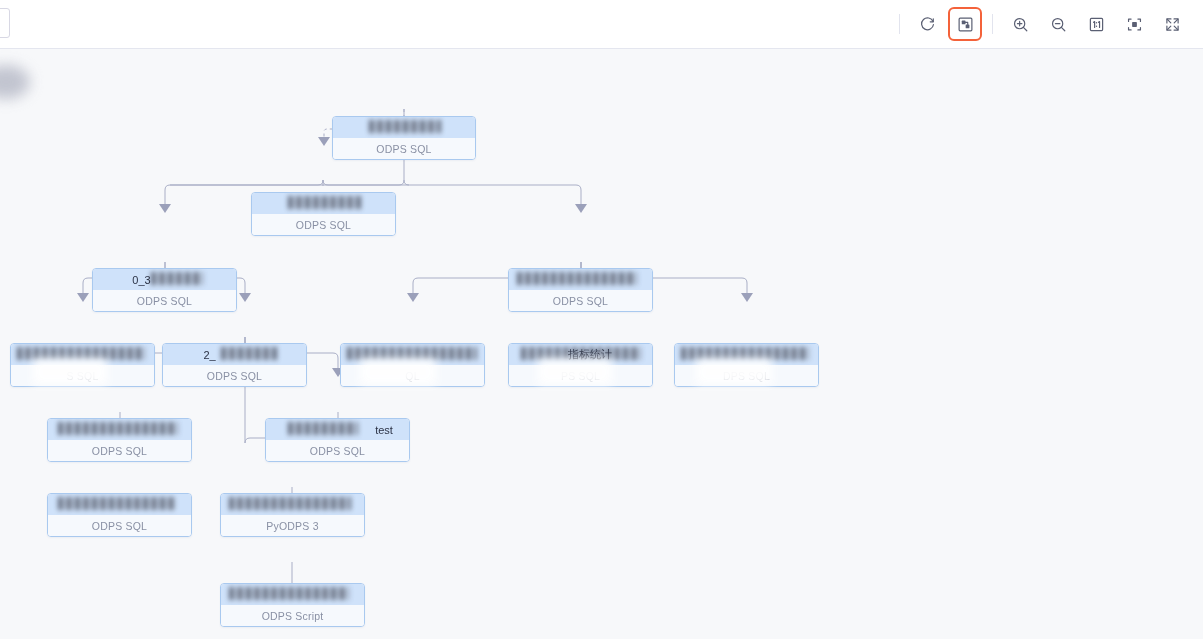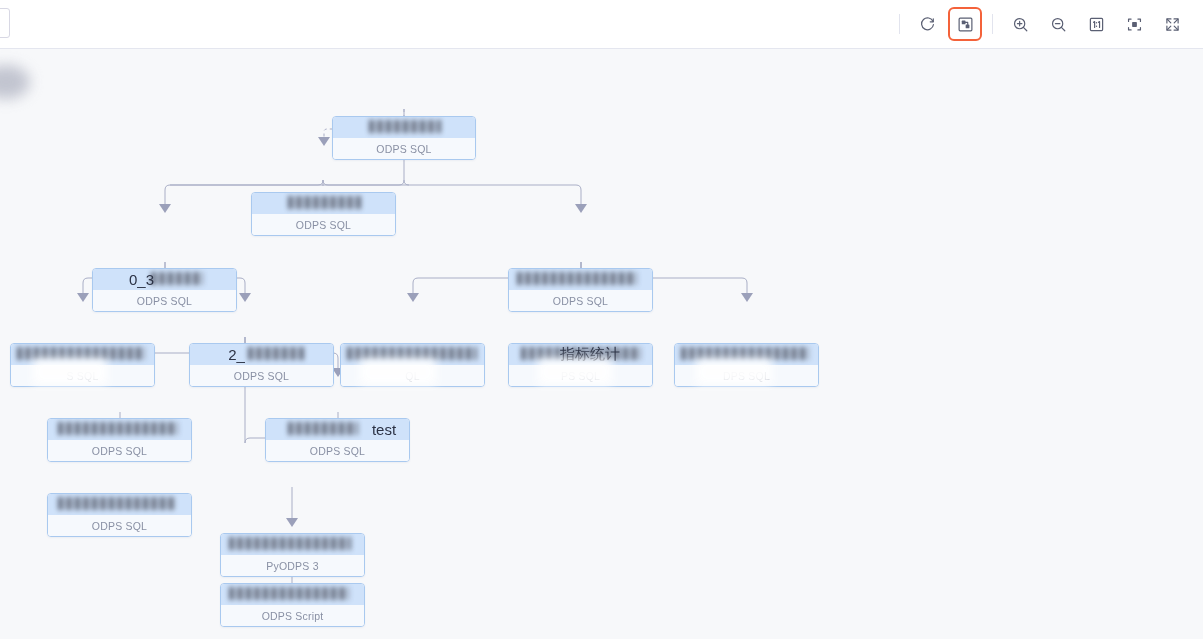--- a/index.html
+++ b/index.html
@@ -80,21 +80,21 @@
     box-shadow: 0 1px 2px rgba(90,110,160,.07);
   }
   .node-title {
     height: 21px;
     background: #cfe2fa;
     display: flex; align-items: center; justify-content: center;
     position: relative;
     overflow: hidden;
   }
   .node-title .txt {
-    font-size: 15px; color: #2b3245;
+    font-size: 11px; color: #2b3245;
     white-space: nowrap;
     position: relative; z-index: 3;
   }
   
   .blur-strip {
     position: absolute;
     top: 3px; height: 13px;
     background: repeating-linear-gradient(90deg,
       #4a4f5e 0px, #4a4f5e 5px,
       rgba(190,200,215,.35) 5px, rgba(190,200,215,.35) 8px,
@@ -269,21 +269,21 @@
           <div class="blur-strip" style="left: 8px; width: 120px;"></div>
         </div>
         <div class="node-sub">ODPS SQL</div>
       </div>
       <div class="node" style="left: 10px; top: 294px; width: 145px;">
         <div class="node-title">
           <div class="blur-strip" style="left: 6px; width: 128px;"></div>
         </div>
         <div class="node-sub">S SQL</div>
       </div>
-      <div class="node" style="left: 189px; top: 294px; width: 145px;">
+      <div class="node" style="left: 162px; top: 294px; width: 145px;">
         <div class="node-title">
           <div class="blur-strip" style="left: 58px; width: 56px;"></div>
           <span class="txt" style="margin-right: 50px;">2_</span>
         </div>
         <div class="node-sub">ODPS SQL</div>
       </div>
       <div class="node" style="left: 340px; top: 294px; width: 145px;">
         <div class="node-title">
           <div class="blur-strip" style="left: 6px; width: 130px;"></div>
         </div>
@@ -314,21 +314,21 @@
           <span class="txt" style="margin-left: 93px;">test</span>
         </div>
         <div class="node-sub">ODPS SQL</div>
       </div>
       <div class="node" style="left: 47px; top: 444px; width: 145px;">
         <div class="node-title">
           <div class="blur-strip" style="left: 10px; width: 118px;"></div>
         </div>
         <div class="node-sub">ODPS SQL</div>
       </div>
-      <div class="node" style="left: 220px; top: 444px; width: 145px; margin-top: 40px;">
+      <div class="node" style="left: 220px; top: 444px; width: 145px;">
         <div class="node-title">
           <div class="blur-strip" style="left: 8px; width: 122px;"></div>
         </div>
         <div class="node-sub">PyODPS 3</div>
       </div>
       <div class="node" style="left: 220px; top: 534px; width: 145px;">
         <div class="node-title">
           <div class="blur-strip" style="left: 8px; width: 120px;"></div>
         </div>
         <div class="node-sub">ODPS Script</div>

